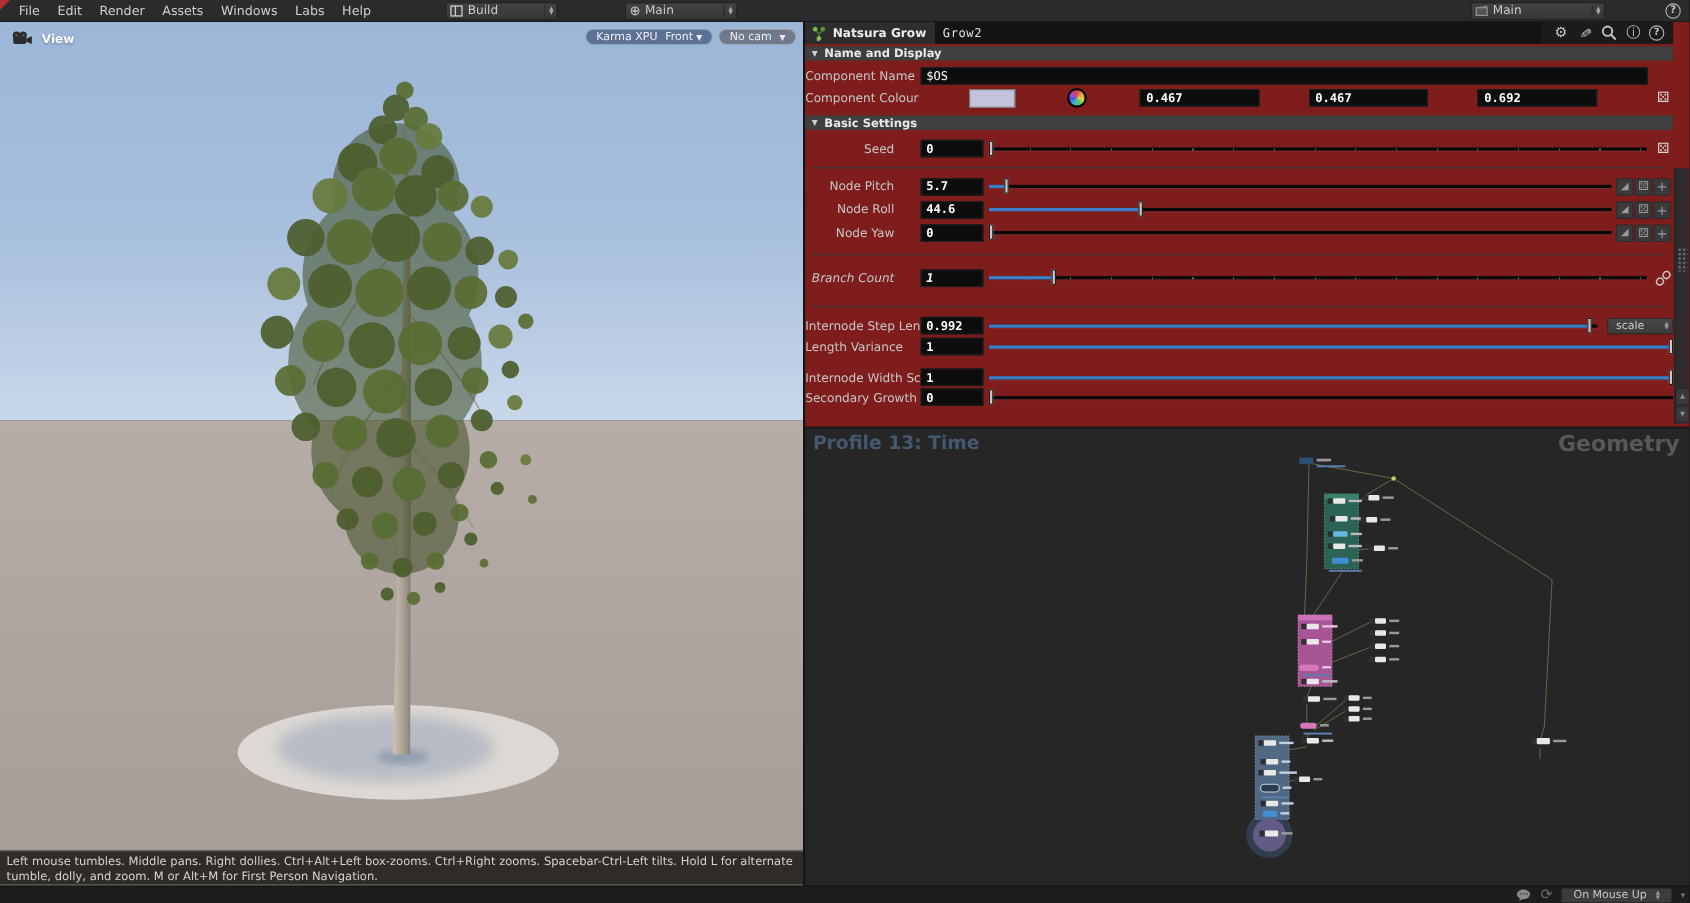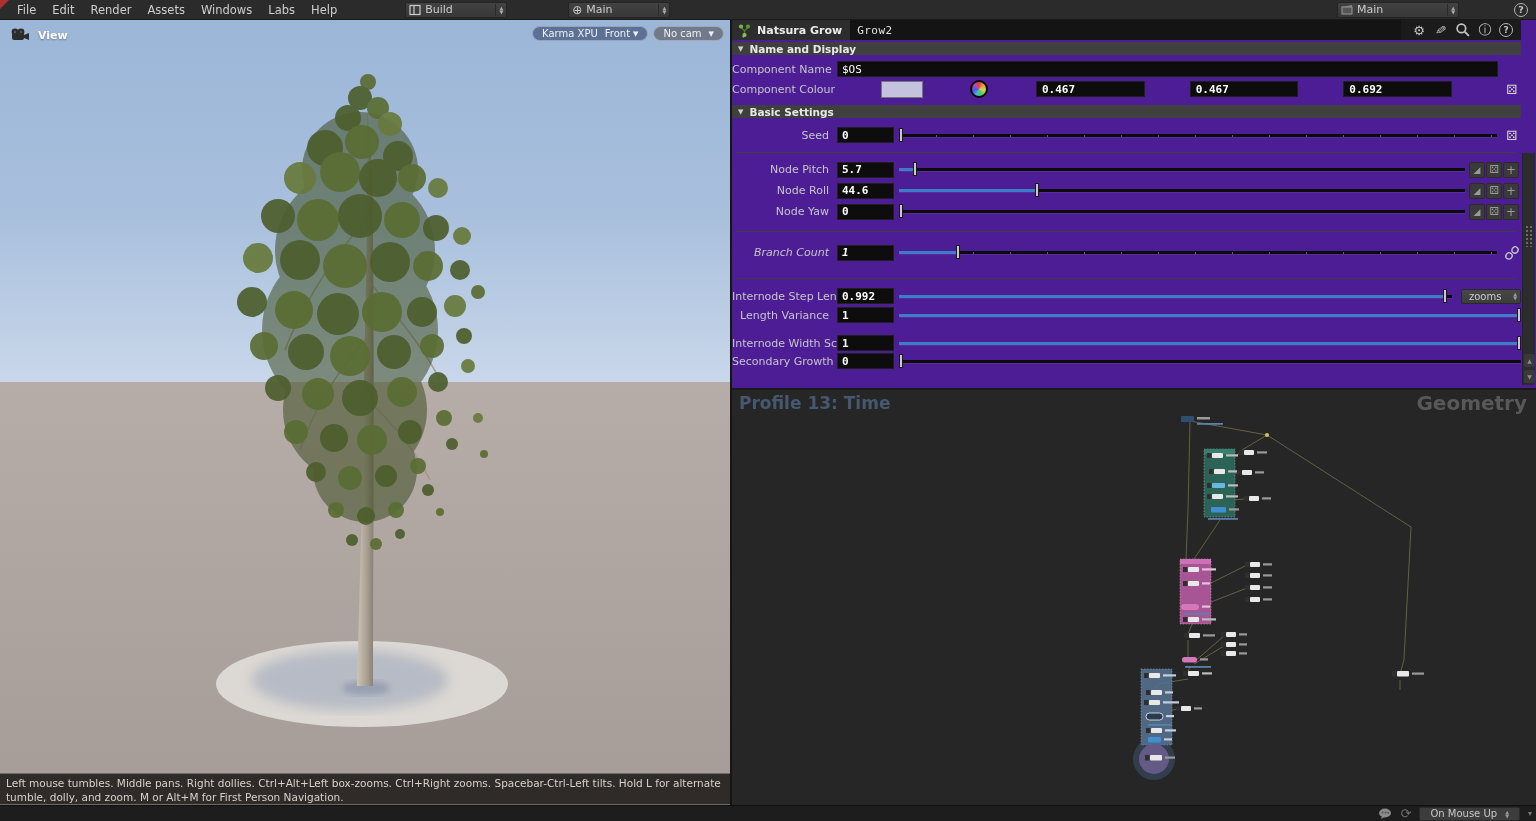--- a/index.html
+++ b/index.html
@@ -46,35 +46,35 @@
   .vp-stats { position:absolute; right:7px; top:42px; text-align:right; color:#24304a;
     font-family:"DejaVu Sans Mono","Liberation Mono",monospace; font-size:9.5px; line-height:11.5px; }
   .vp-helpbar { position:absolute; left:0; right:0; bottom:0; height:32px; background:#2f2b28;
     border-top:1px solid #6e6a66; border-bottom:1px solid #6e6a66; color:#d8d2cc; font-size:10.5px;
     line-height:14px; padding:2px 6px; }
 
   
   .rightcol { flex:1; display:flex; flex-direction:column; min-width:0; }
 
   
-  .params { height:368px; background:#4c1d95; position:relative; padding-right:15px; overflow:hidden;}
+  .params { height:368px; background:#7f1d1d; position:relative; padding-right:15px; overflow:hidden;}
   .pheader { height:20px; background:#1b1b1b; display:flex; align-items:center; gap:0; }
   .ptype-chip { display:flex; align-items:center; gap:5px; background:#2d2d2d; height:20px;
     padding:0 8px 0 5px; color:#ececec; font-weight:bold; font-size:11px; }
   .pname-field { flex:1; background:#141414; height:20px; color:#e2e2e2; font-size:11px;
     display:flex; align-items:center; padding-left:7px; letter-spacing:.5px;
     font-family:"DejaVu Sans Mono","Liberation Mono",monospace;}
   .pheader-icons { display:flex; align-items:center; gap:6px; padding:0 8px 0 10px; color:#c4c4c4; }
   .ph-icon { width:16px; height:16px; display:flex; align-items:center; justify-content:center; font-size:13px; }
   .ph-icon.qm { width:14px; height:14px; border:1.4px solid #b5b5b5; border-radius:50%; font-size:9px; font-weight:bold;}
   .section-strip { height:13px; background:#3f3f3f; display:flex; align-items:center; gap:6px;
     color:#e8e8e8; font-weight:bold; font-size:10.5px; padding-left:6px; }
   .section-strip .tri { font-size:7px; color:#cfcfcf; }
   .prow { display:flex; align-items:center; height:17px; }
-  .plabel { width:105px; text-align:right; color:#c6c6c6; font-size:11px; padding-right:8px;
+  .plabel { width:105px; text-align:right; color:#c6c6c6; font-size:11px; padding-right:24px;
     white-space:nowrap; flex:0 0 105px;}
   .pfield { width:57px; flex:0 0 57px; height:16px; background:#0d0d0d; border:1px solid #1f1f1f;
     color:#fff; font-family:"DejaVu Sans Mono","Liberation Mono",monospace; font-weight:bold;
     font-size:11px; display:flex; align-items:center; padding-left:4px; margin-right:3px;}
   .pfield.wide { flex:1; width:auto; font-weight:normal; }
   .slider { position:relative; flex:1; height:17px; margin-left:2px; }
   .track { position:absolute; left:0; right:0; top:7px; height:3px; background:#0a0a0a;
     box-shadow:0 1px 0 rgba(255,255,255,.07);}
   .fill { position:absolute; left:0; top:7px; height:3px; background:#3d7dc8; }
   .ticks { position:absolute; left:0; right:4px; top:8px; height:2px;
@@ -461,21 +461,21 @@
           <div class="plabel">Internode Step Length</div>
           <div class="pfield">
               <span>0.992</span>
             </div>
           <div class="slider">
             <div class="track"></div>
             <div class="fill" style="right:8px;width:auto;"></div>
             <div class="handle" style="right:5px;"></div>
           </div>
           <div class="dropdown">
-            <span class="dd-label">zooms</span>
+            <span class="dd-label">scale</span>
             <span class="sb-spin">
                 <span>▲</span>
                 <span>▼</span>
               </span>
           </div>
         </div>
 
         <div class="prow" style="margin-top:3px;height:16px;">
           <div class="plabel">Length Variance</div>
           <div class="pfield">

